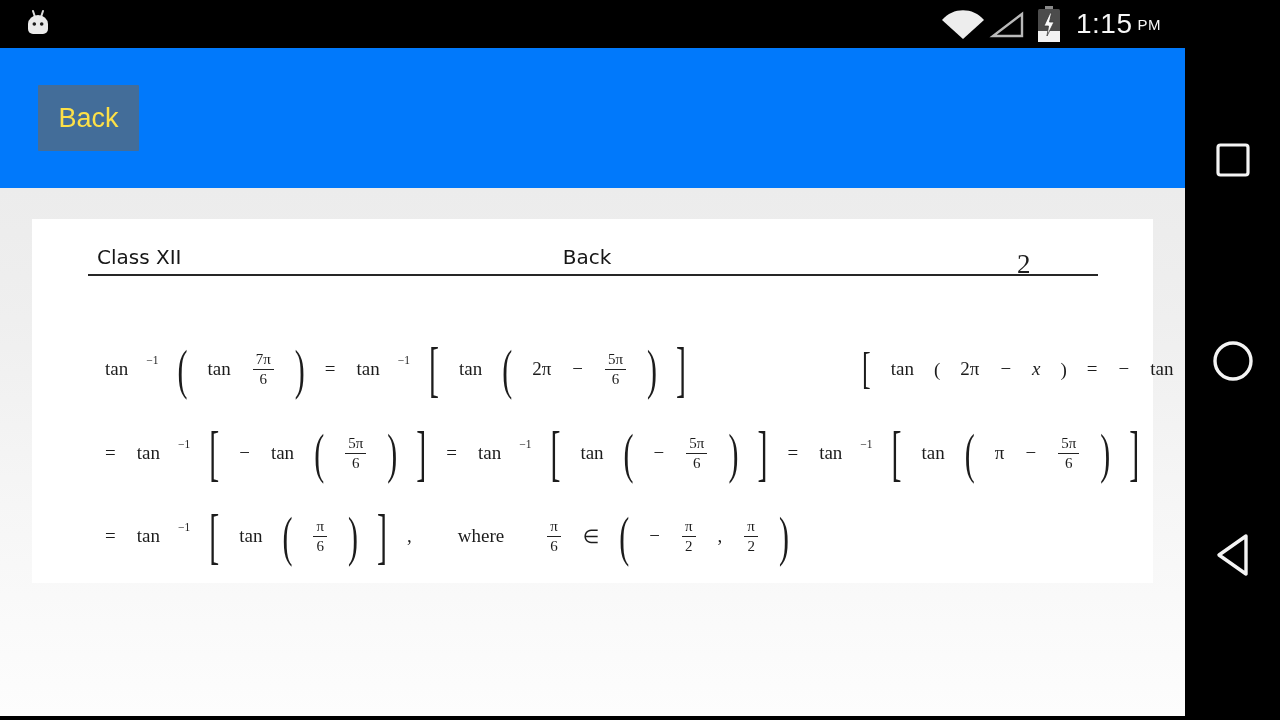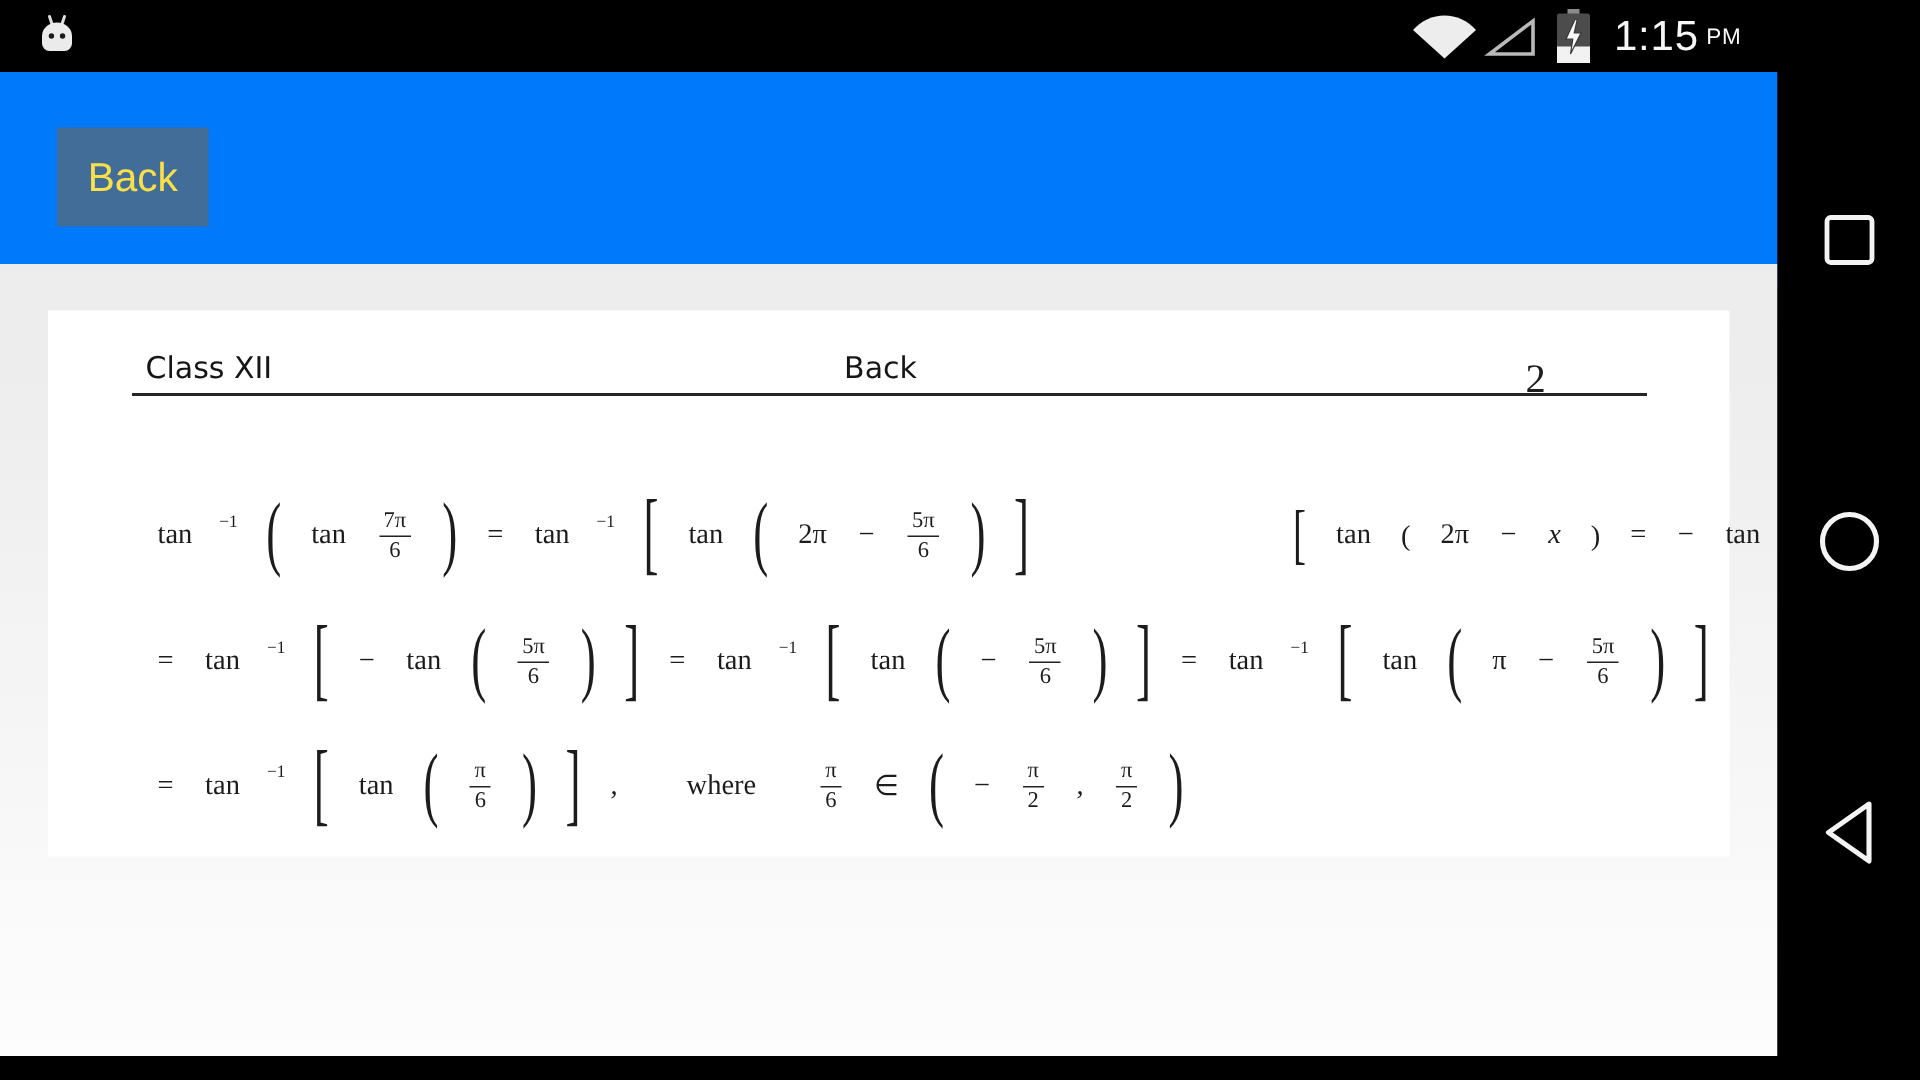--- a/index.html
+++ b/index.html
@@ -18,21 +18,21 @@
   .clock .hm{font-size:28px;letter-spacing:.5px;}
   .clock .ampm{font-size:15px;margin-left:5px;margin-top:1px;letter-spacing:.5px;}
 
   
   .app-header{position:absolute;left:0;top:48px;width:1185px;height:144px;background:var(--header_blue);}
   .back-btn{position:absolute;left:38px;top:37px;width:101px;height:66px;background:var(--back_button_bg);
     border:none;border-radius:1px;color:#fde047;font-family:"Liberation Sans",sans-serif;
     font-size:27px;font-weight:normal;cursor:pointer;}
 
   
-  .content{position:absolute;left:0;top:176px;width:1185px;height:528px;
+  .content{position:absolute;left:0;top:188px;width:1185px;height:528px;
     background:linear-gradient(180deg,var(--content_bg_top) 0%,#efefef 25%,#f6f6f6 60%,var(--content_bg_bottom) 100%);}
   .page-card{position:absolute;left:32px;top:31px;width:1121px;height:364px;background:var(--page_bg);}
 
   .doc-header{position:absolute;left:56px;top:26px;width:1010px;display:grid;
     grid-template-columns:1fr auto 1fr;align-items:end;padding-bottom:5px;
     border-bottom:2px solid #262626;font-family:"DejaVu Sans","Liberation Sans",sans-serif;
     font-size:20px;color:#161616;}
   .doc-class{justify-self:start;padding-left:9px;}
   .doc-chapter{justify-self:center;white-space:nowrap;}
   .doc-subject{justify-self:end;padding-right:12px;}

